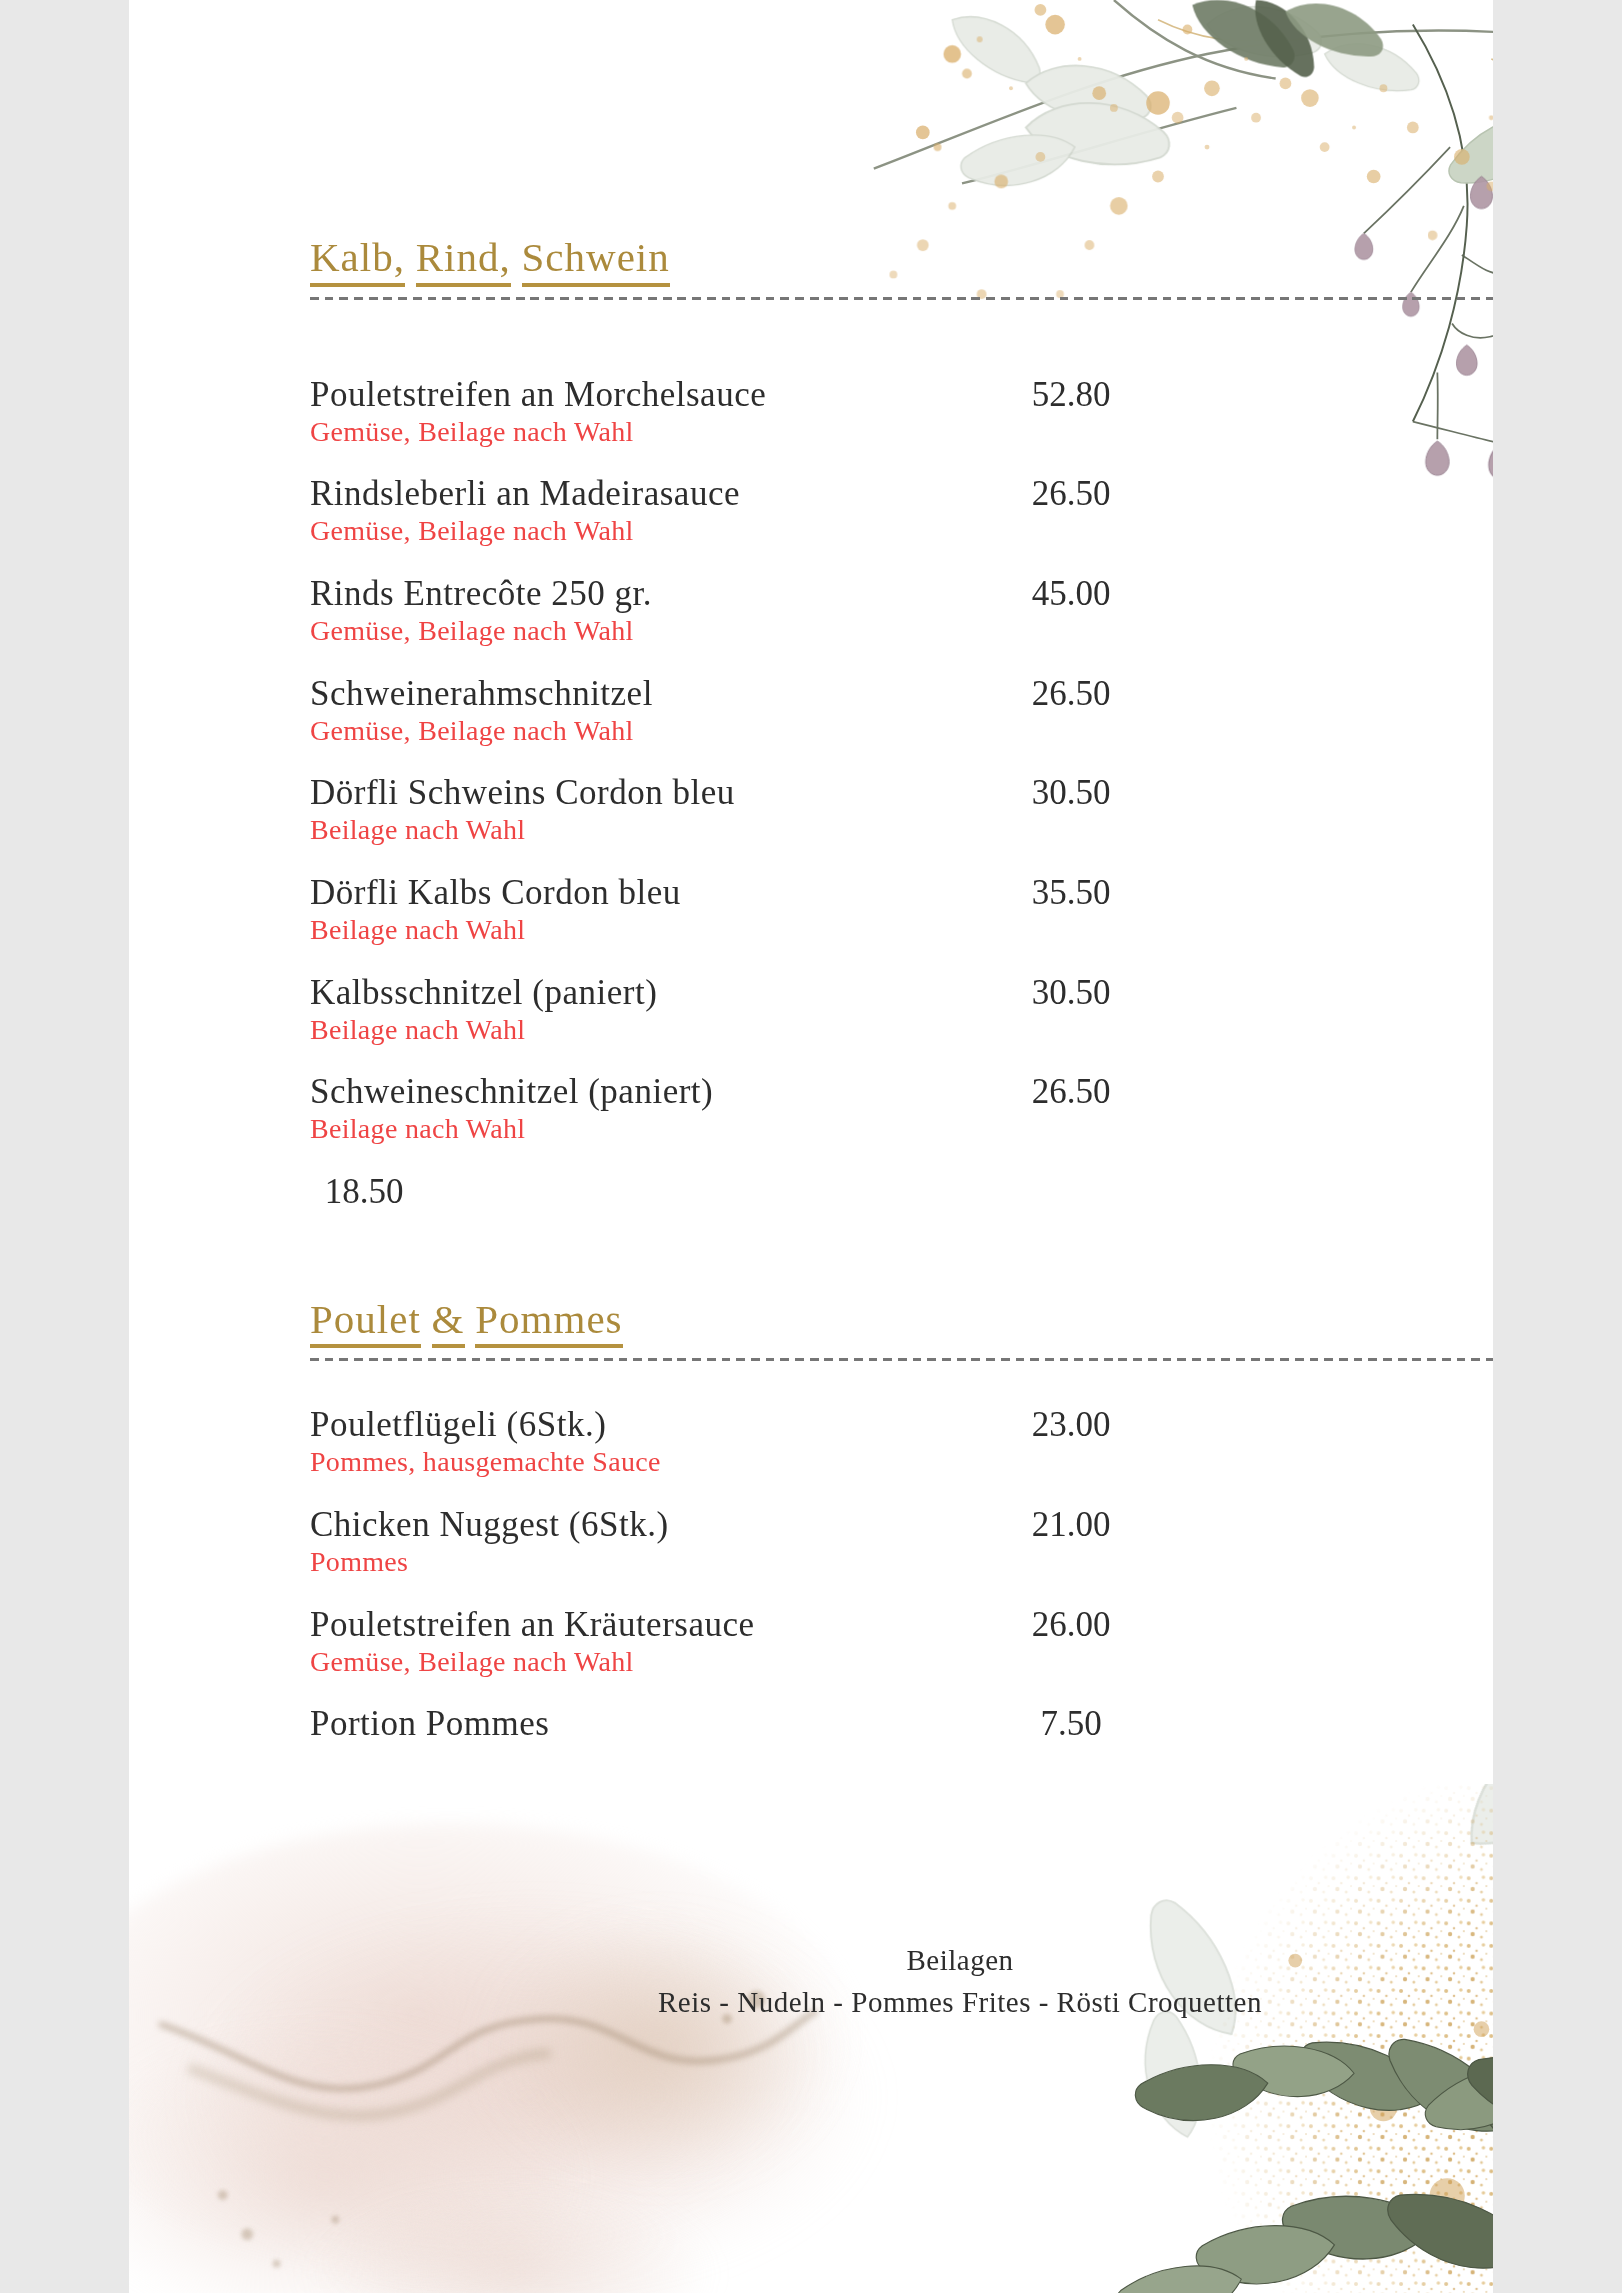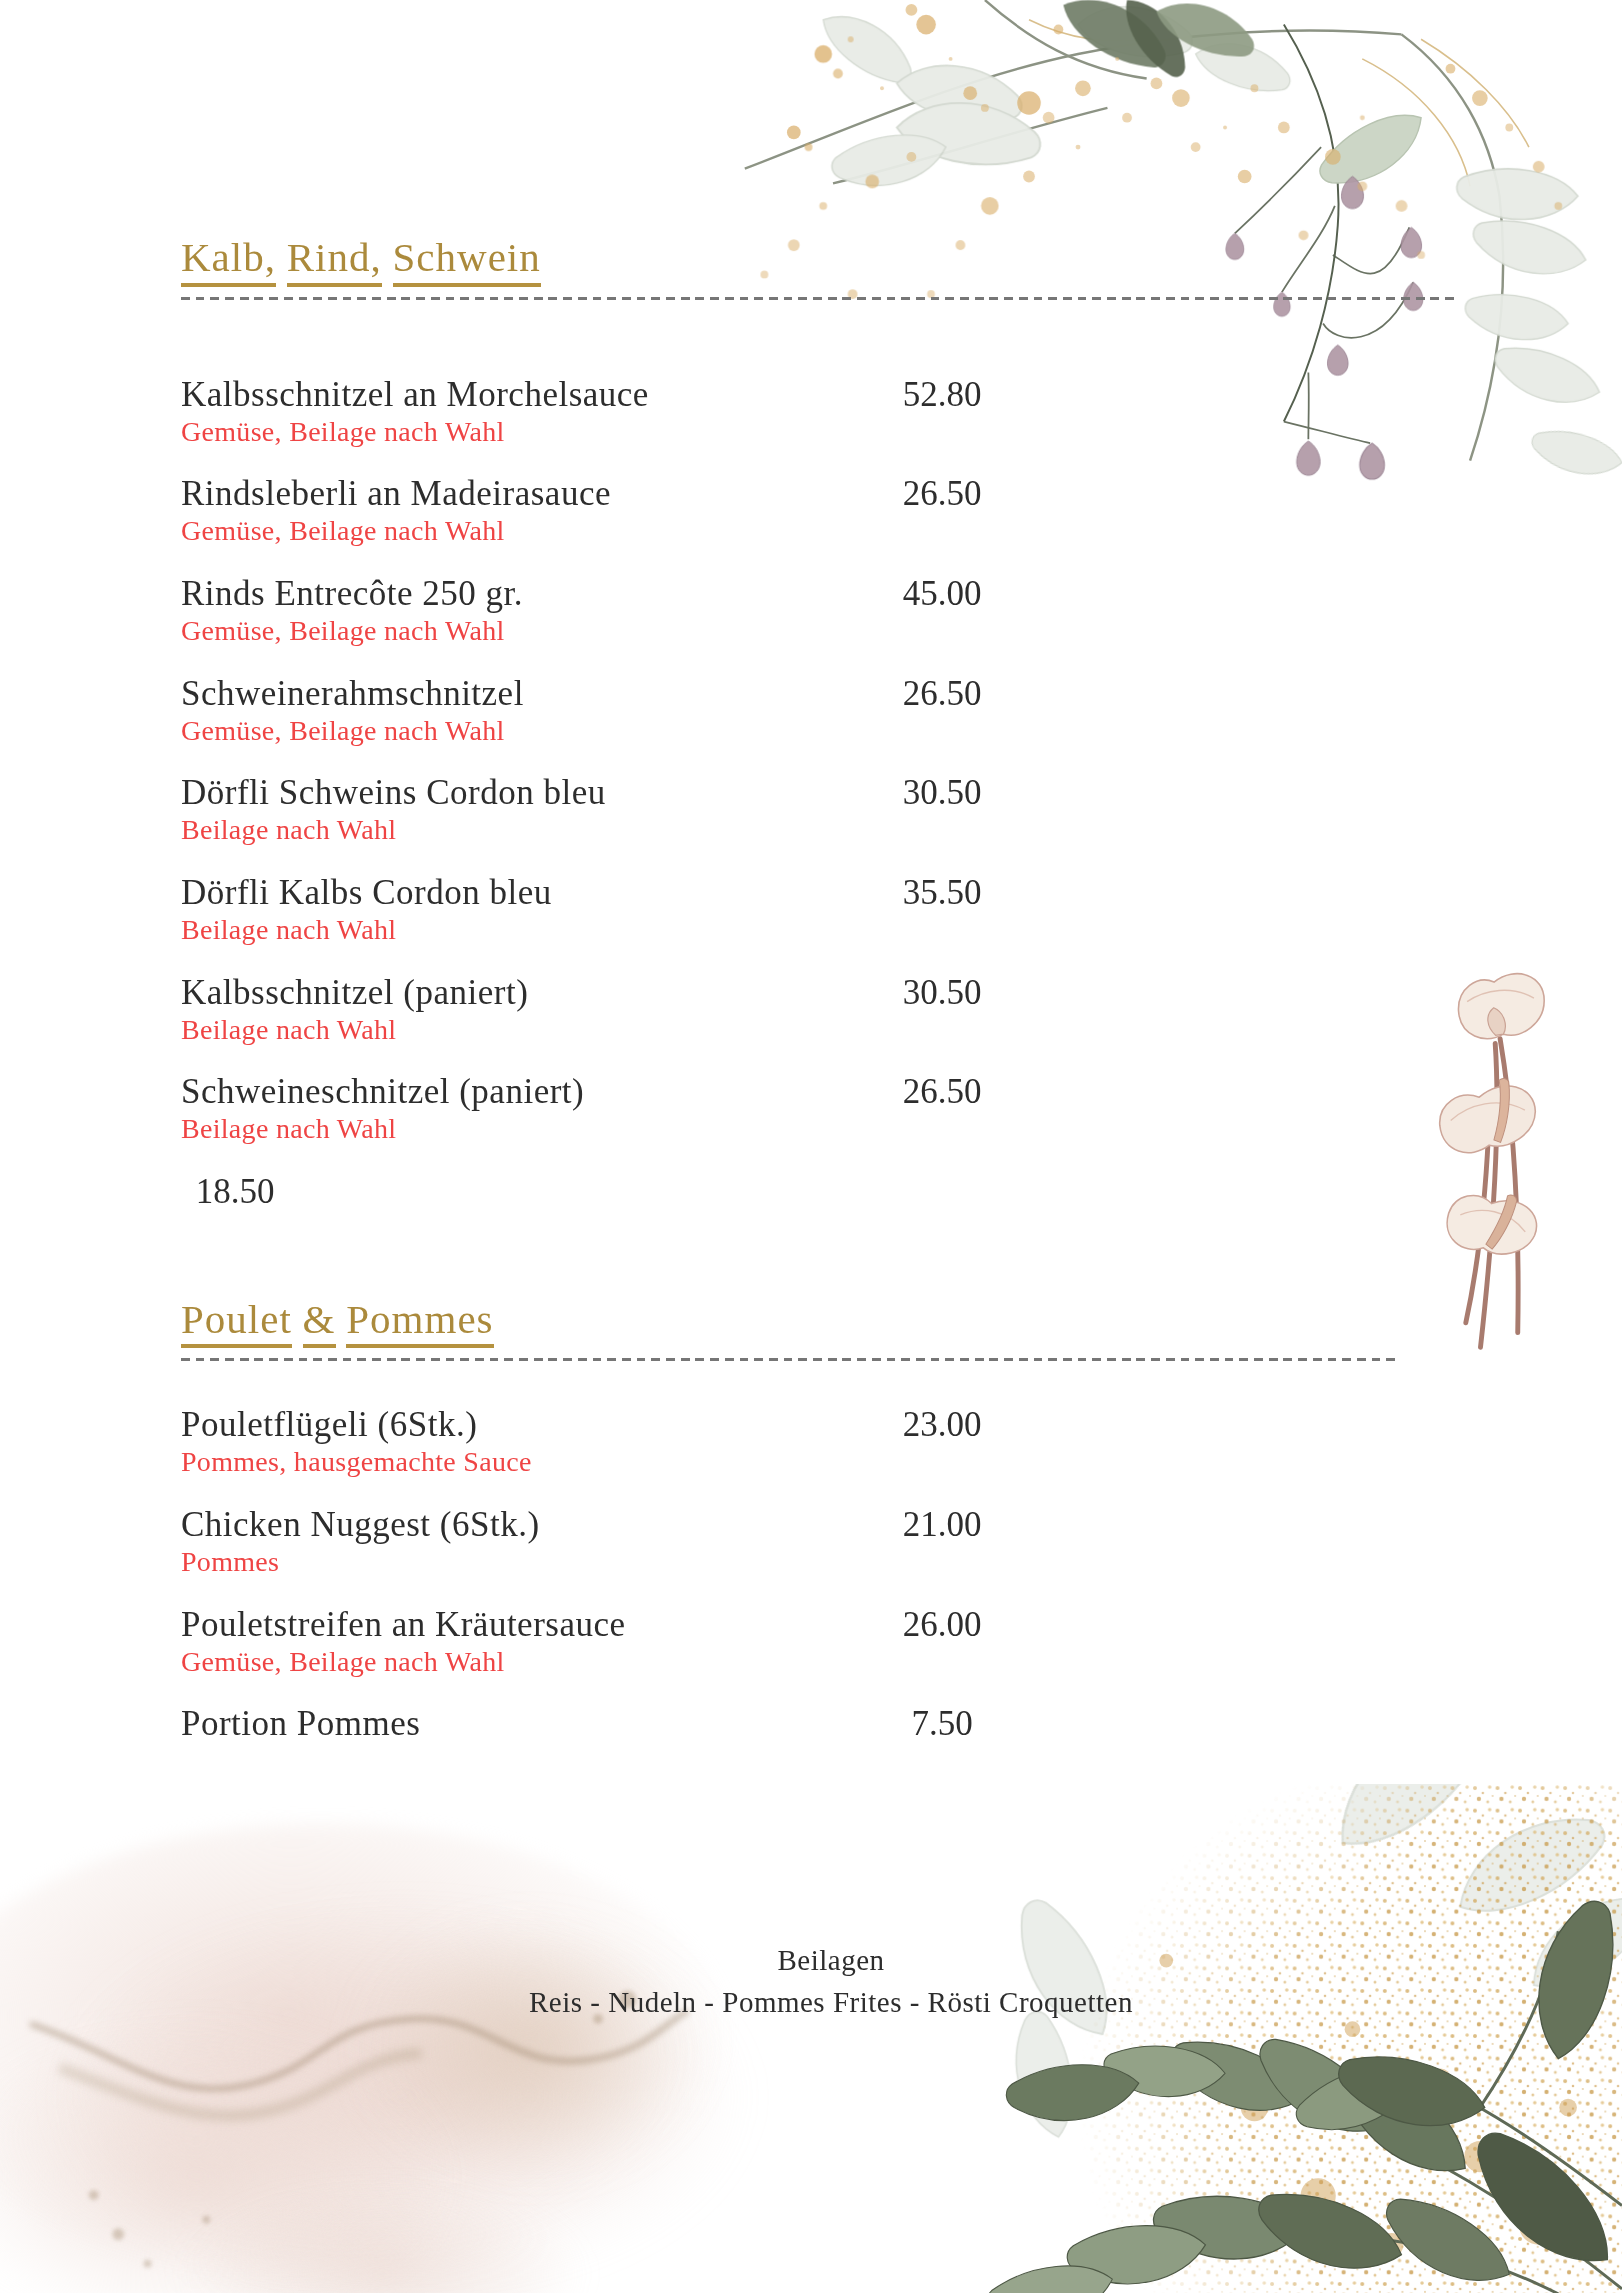--- a/index.html
+++ b/index.html
@@ -1,17 +1,17 @@
 <!DOCTYPE html>
 <html><head>
 <meta charset="utf-8">
 <style>
   html,body{margin:0;padding:0;background:#e8e8e8;}
   .page{
-    position:relative; width:1622px; height:2294px; background:#ffffff;
+    position:relative; width:1364px; height:2294px; background:#ffffff;
     overflow:hidden; font-family:"Liberation Serif", serif; color:#2f2f2f;
     margin:0 auto;
   }
   .deco{position:absolute; pointer-events:none;}
 
   
   .content{position:absolute; left:181px; top:233px; width:1279px; z-index:5;}
   .menu-section + .menu-section{margin-top:55px;}
   .section-title{
     margin:0; font-weight:normal; font-size:41px; line-height:49px;
@@ -283,21 +283,21 @@
     </g>
   </svg>
 
   <main class="content">
       <section class="menu-section">
         <h2 class="section-title"><span class="title-word">Kalb,</span><span class="title-word">Rind,</span><span class="title-word">Schwein</span></h2>
         <div class="divider"></div>
         <div class="items">
           <div class="menu-item">
             <div class="item-text">
-              <div class="item-name">Kalbsschnitzel an Morchelsauce</div>
+              <div class="item-name">Pouletstreifen an Morchelsauce</div>
               <div class="item-desc">Gemüse, Beilage nach Wahl</div>
             </div>
             <div class="item-price">52.80</div>
           </div>
           <div class="menu-item">
             <div class="item-text">
               <div class="item-name">Rindsleberli an Madeirasauce</div>
               <div class="item-desc">Gemüse, Beilage nach Wahl</div>
             </div>
             <div class="item-price">26.50</div>

